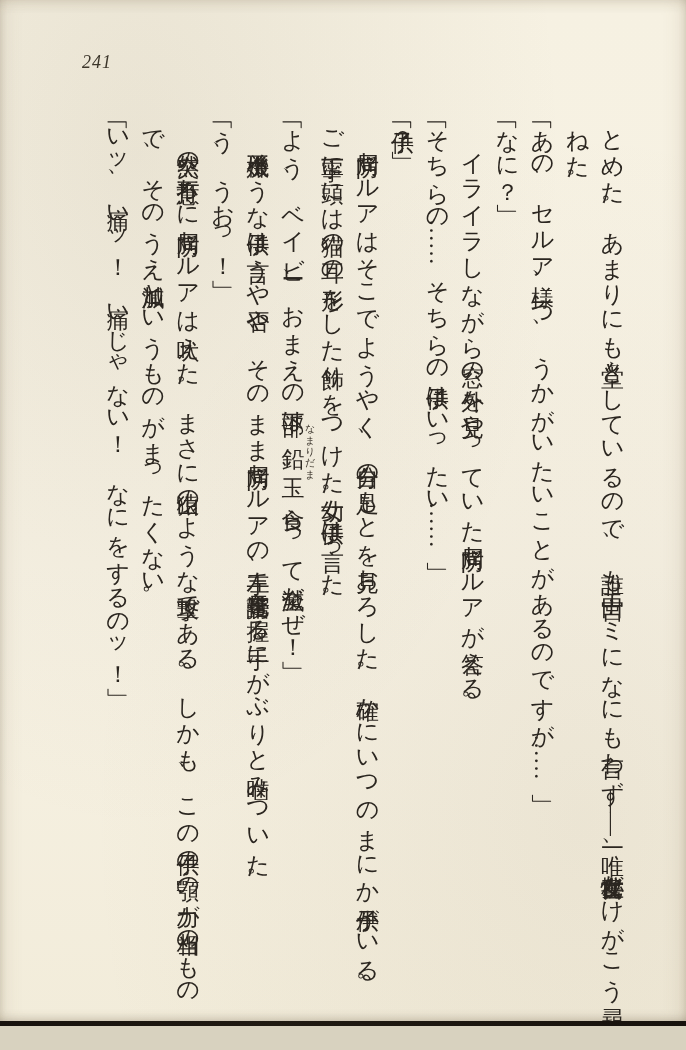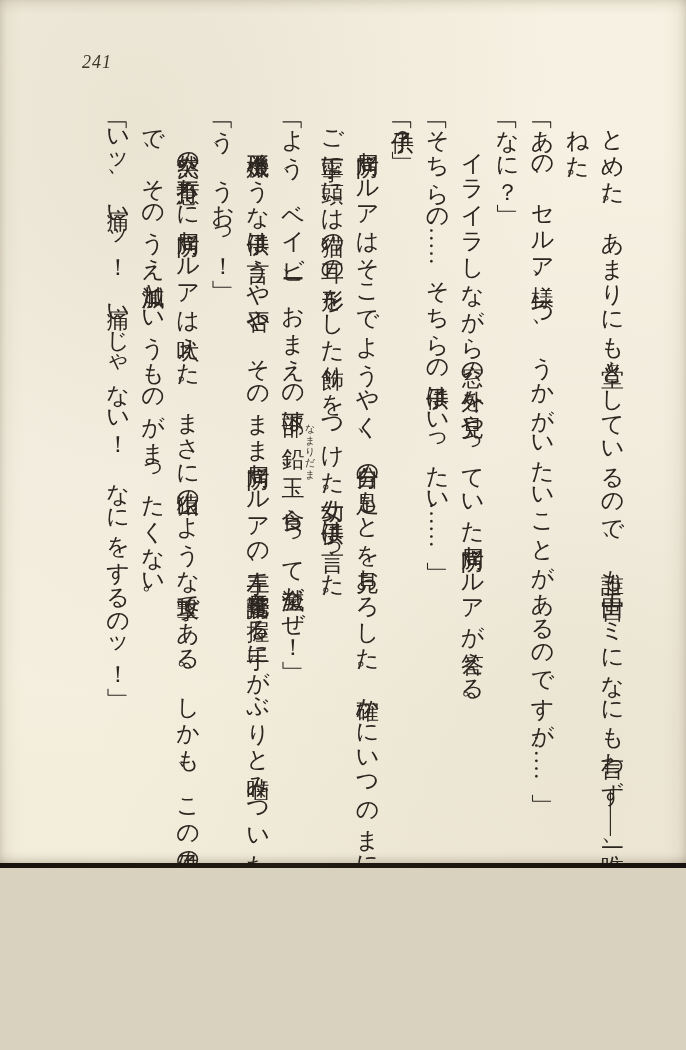--- a/index.html
+++ b/index.html
@@ -3,21 +3,21 @@
 <meta charset="utf-8">
 <style>
   html, body {
     margin: 0;
     padding: 0;
     background: #d8d2bf;
   }
   .scan-page {
     position: relative;
     width: 686px;
-    height: 868px;
+    height: 1026px;
     margin: 0 auto;
     overflow: hidden;
     background:
       radial-gradient(ellipse at 20% 15%, rgba(120,105,75,0.10), rgba(0,0,0,0) 55%),
       radial-gradient(ellipse at 85% 80%, rgba(130,110,80,0.08), rgba(0,0,0,0) 60%),
       linear-gradient(180deg, #f6f1e2 0%, #f7f2e4 55%, #f2ecda 100%);
     box-shadow:
       inset 0 -10px 14px -8px rgba(55,40,25,0.45),
       inset -10px 0 24px -14px rgba(120,100,70,0.35),
       inset 10px 0 24px -14px rgba(120,100,70,0.30),

